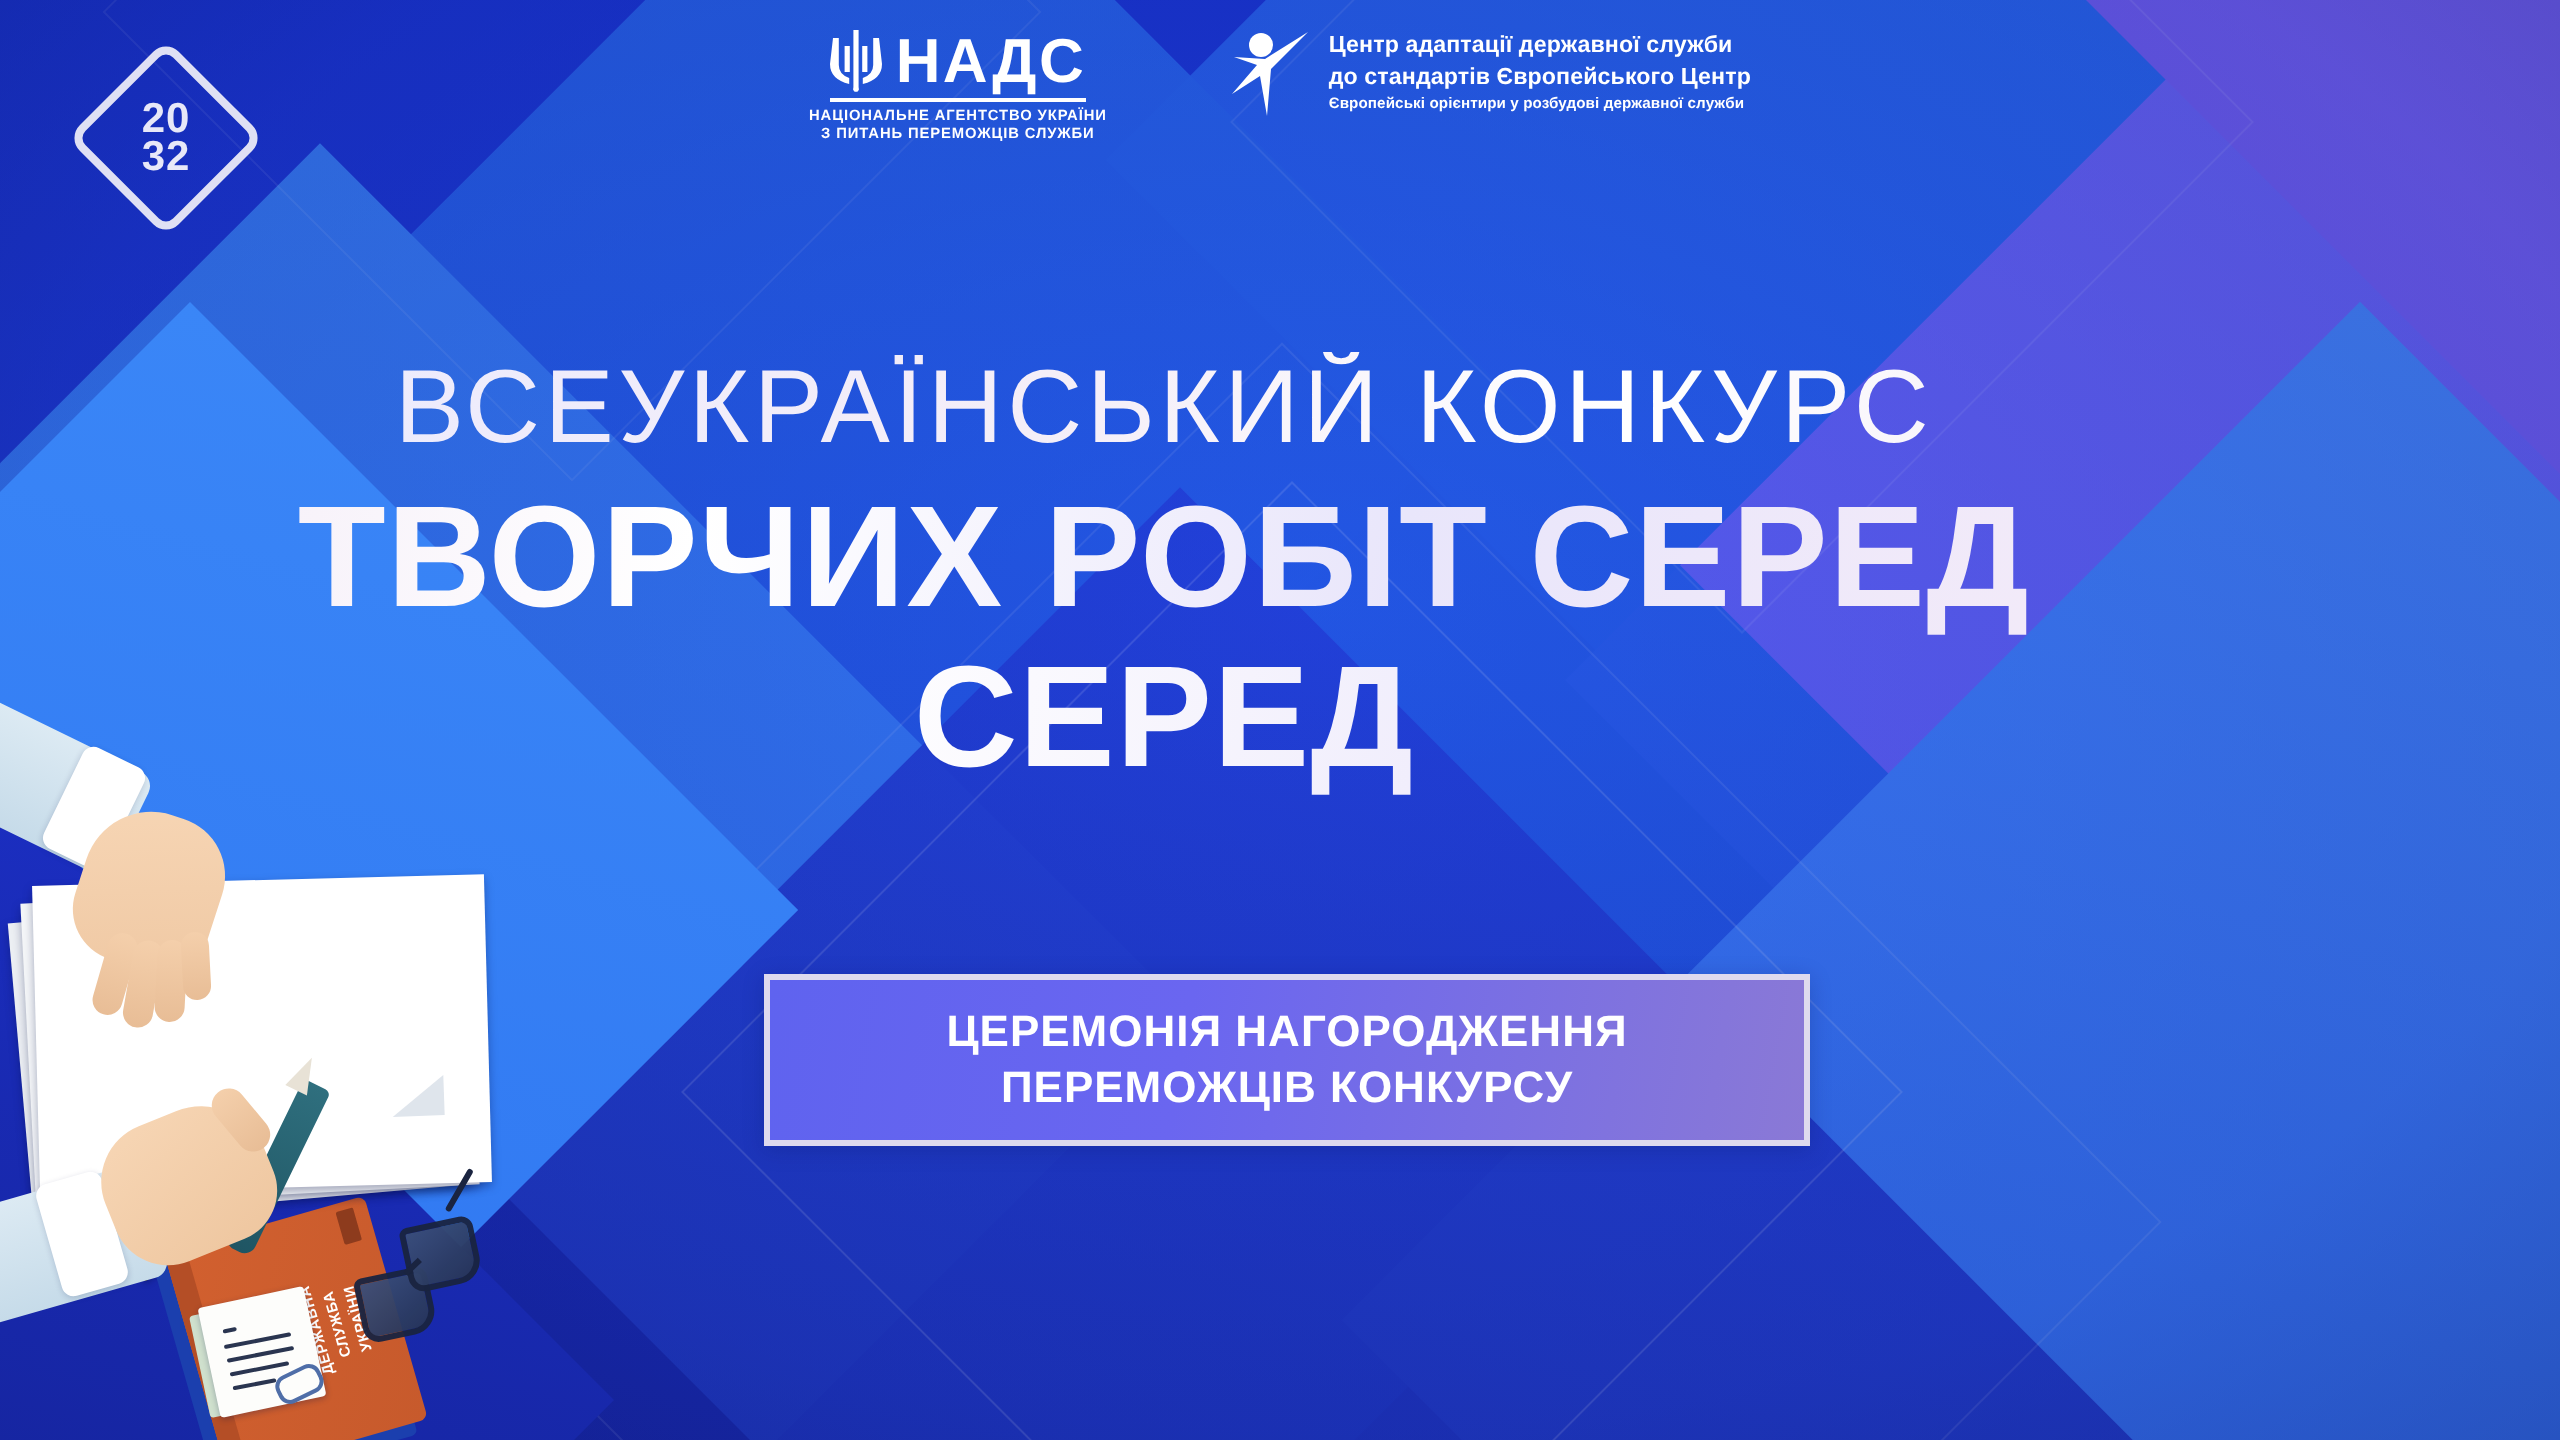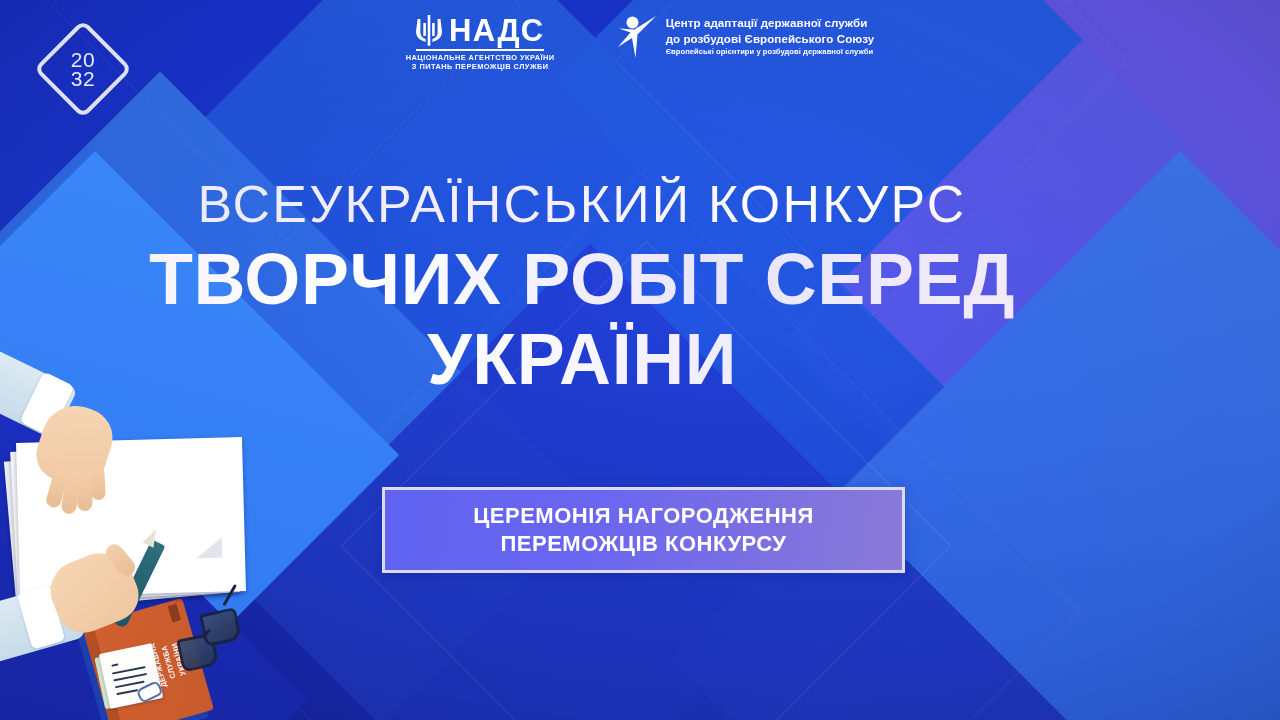--- a/index.html
+++ b/index.html
@@ -123,21 +123,21 @@
   }
   .badge-nums {
     position: absolute;
     inset: 0;
     display: flex;
     flex-direction: column;
     align-items: center;
     justify-content: center;
     line-height: .92;
     color: #e7e8f8;
-    font-weight: 400;
+    font-weight: 700;
     font-size: 21px;
     letter-spacing: .5px;
   }
 
   
   .logos {
     position: absolute;
     left: 0; top: 14px;
     width: 1280px;
     display: flex;
@@ -615,31 +615,31 @@
       </div>
     </div>
 
     <div class="eu">
       <svg width="40" height="44" viewBox="0 0 40 44">
         <circle cx="15.5" cy="8.5" r="6" fill="#ffffff"></circle>
         <path d="M39 2 L20.5 20.5 L18.5 44 L15 24 L1 33 L13.5 18.5 L2 14.5 L17.5 15.5 Z" fill="#ffffff"></path>
       </svg>
       <div class="eu-text">
         <div class="eu-l1">Центр адаптації державної служби</div>
-        <div class="eu-l2">до розбудові Європейського Союзу</div>
+        <div class="eu-l2">до стандартів Європейського Центр</div>
         <div class="eu-l3">Європейські орієнтири у розбудові державної служби</div>
       </div>
     </div>
 
   </div>
 
   <div class="title-wrap">
     <div class="t-line1">ВСЕУКРАЇНСЬКИЙ КОНКУРС</div>
     <div class="t-line2">ТВОРЧИХ РОБІТ СЕРЕД</div>
-    <div class="t-line3">УКРАЇНИ</div>
+    <div class="t-line3">СЕРЕД</div>
   </div>
 
   <div class="ceremony">
     <div class="ceremony-l1">ЦЕРЕМОНІЯ НАГОРОДЖЕННЯ</div>
     <div class="ceremony-l2">ПЕРЕМОЖЦІВ КОНКУРСУ</div>
   </div>
 
 </div>
 
 </body></html>

